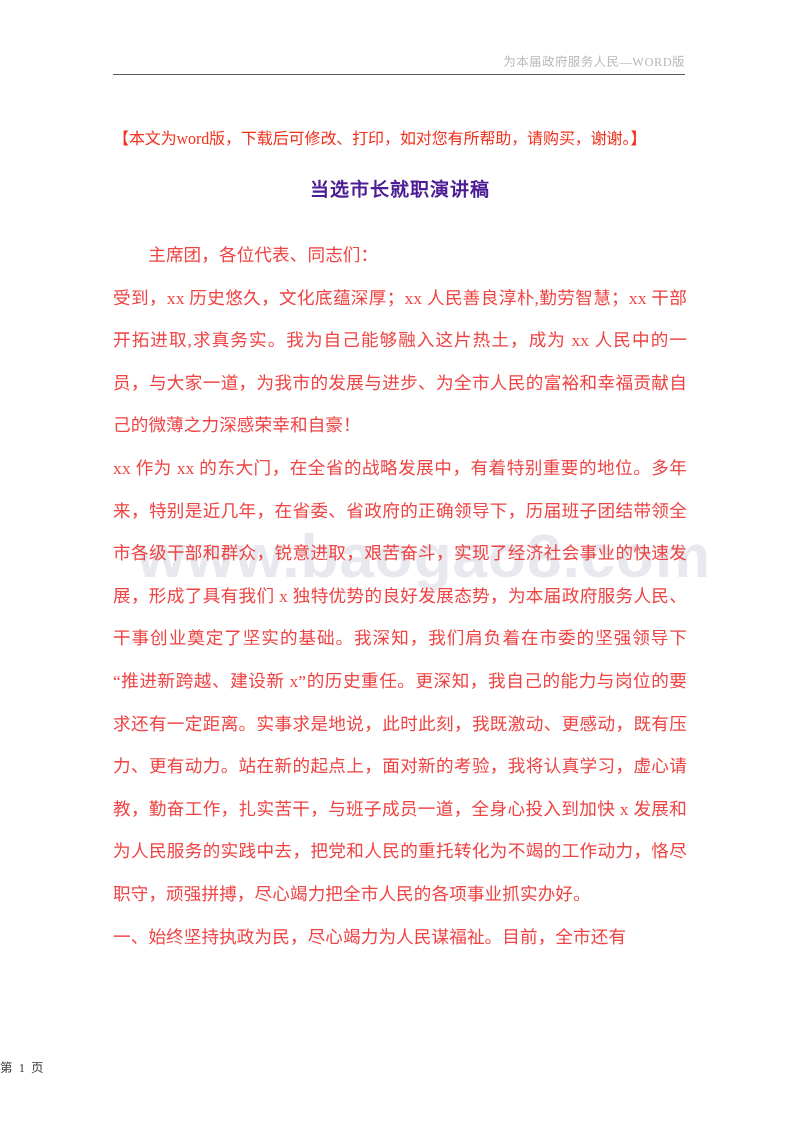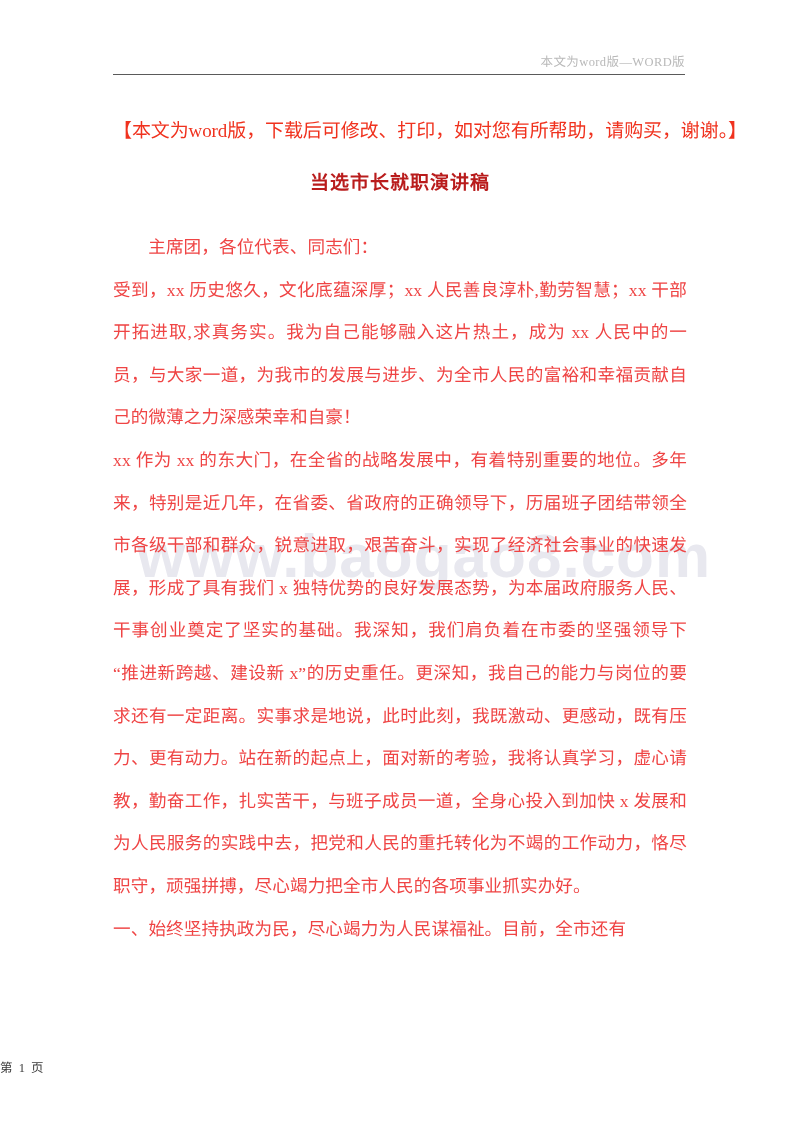--- a/index.html
+++ b/index.html
@@ -61,35 +61,36 @@
   .content {
     position: absolute;
     left: 113px;
     top: 108px;
     width: 574px;
     z-index: 2;
   }
 
   .notice {
     color: #f0321e;
-    font-size: 19px;
+    font-size: 16px;
     line-height: 30px;
-    margin: 8px 0 22px 0;
+    margin: 16px 0 22px 0;
     white-space: nowrap;
     letter-spacing: -0.1px;
   }
 
   .doc-title {
     text-align: center;
     font-size: 19px;
     font-weight: 700;
-    color: #b91c1c;
+    color: #4c1d95;
     line-height: 30px;
     margin: 0 0 28px 0;
     letter-spacing: 1px;
+    font-family: Liberation Mono, monospace;
   }
 
   .para {
     font-size: 17.6px;
     color: #ef4444;
     line-height: 42.6px;
     margin: 0;
     text-align: justify;
     text-justify: inter-ideograph;
     letter-spacing: 0.1px;
@@ -114,21 +115,21 @@
   }
 </style>
 </head>
 <body>
 
 <div class="page">
 
   <div class="watermark">www.baogao8.com</div>
 
   <div class="header">
-    <span class="header-text">本文为word版—WORD版</span>
+    <span class="header-text">为本届政府服务人民—WORD版</span>
   </div>
 
   <div class="content">
 
     <p class="notice">【本文为word版，下载后可修改、打印，如对您有所帮助，请购买，谢谢。】</p>
 
     <h1 class="doc-title">当选市长就职演讲稿</h1>
 
     <p class="para indent">主席团，各位代表、同志们：</p>
 

